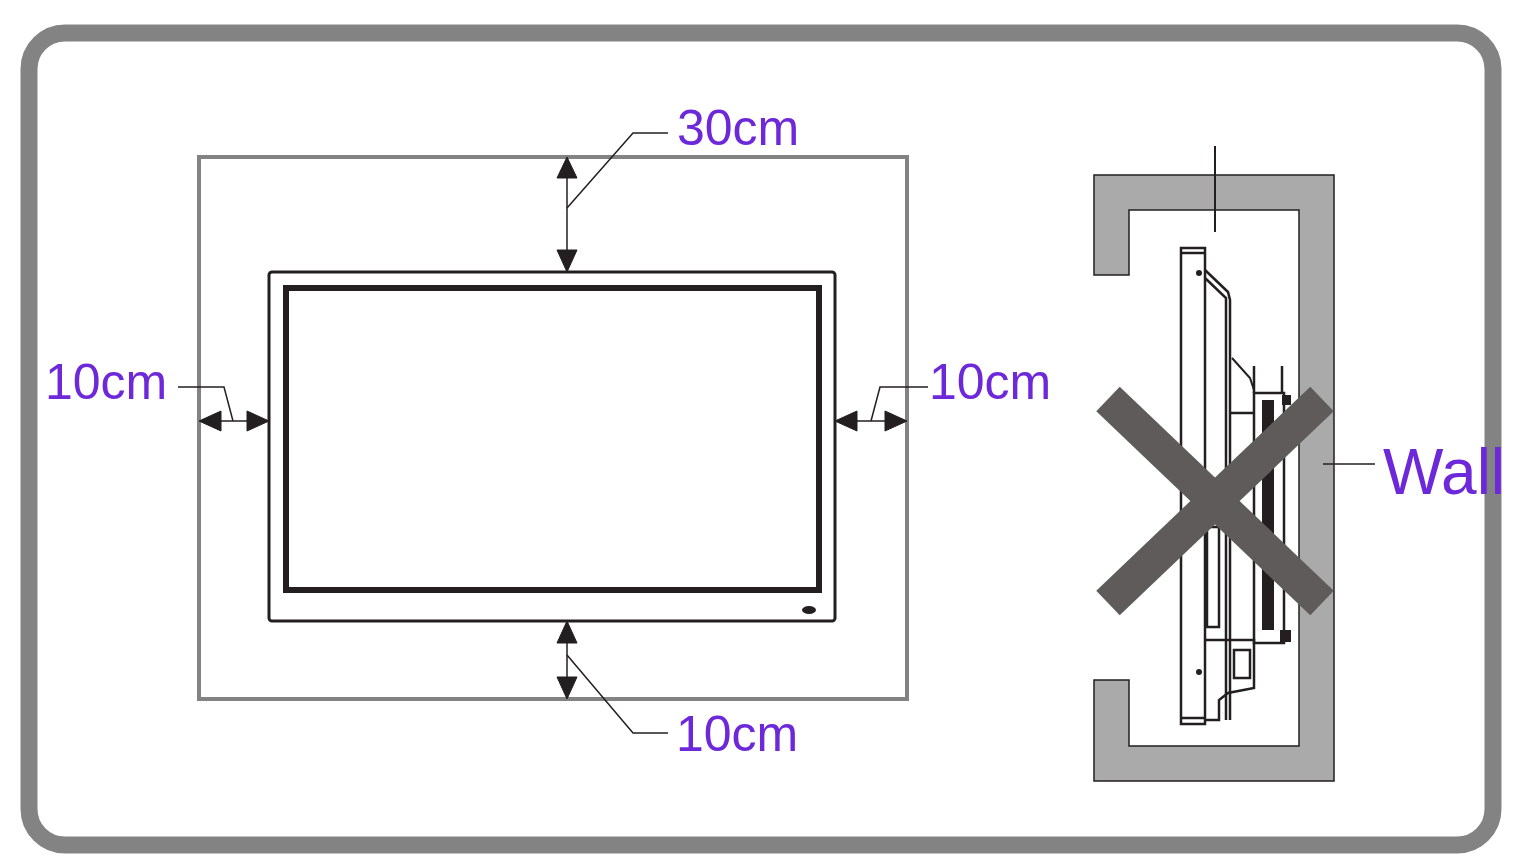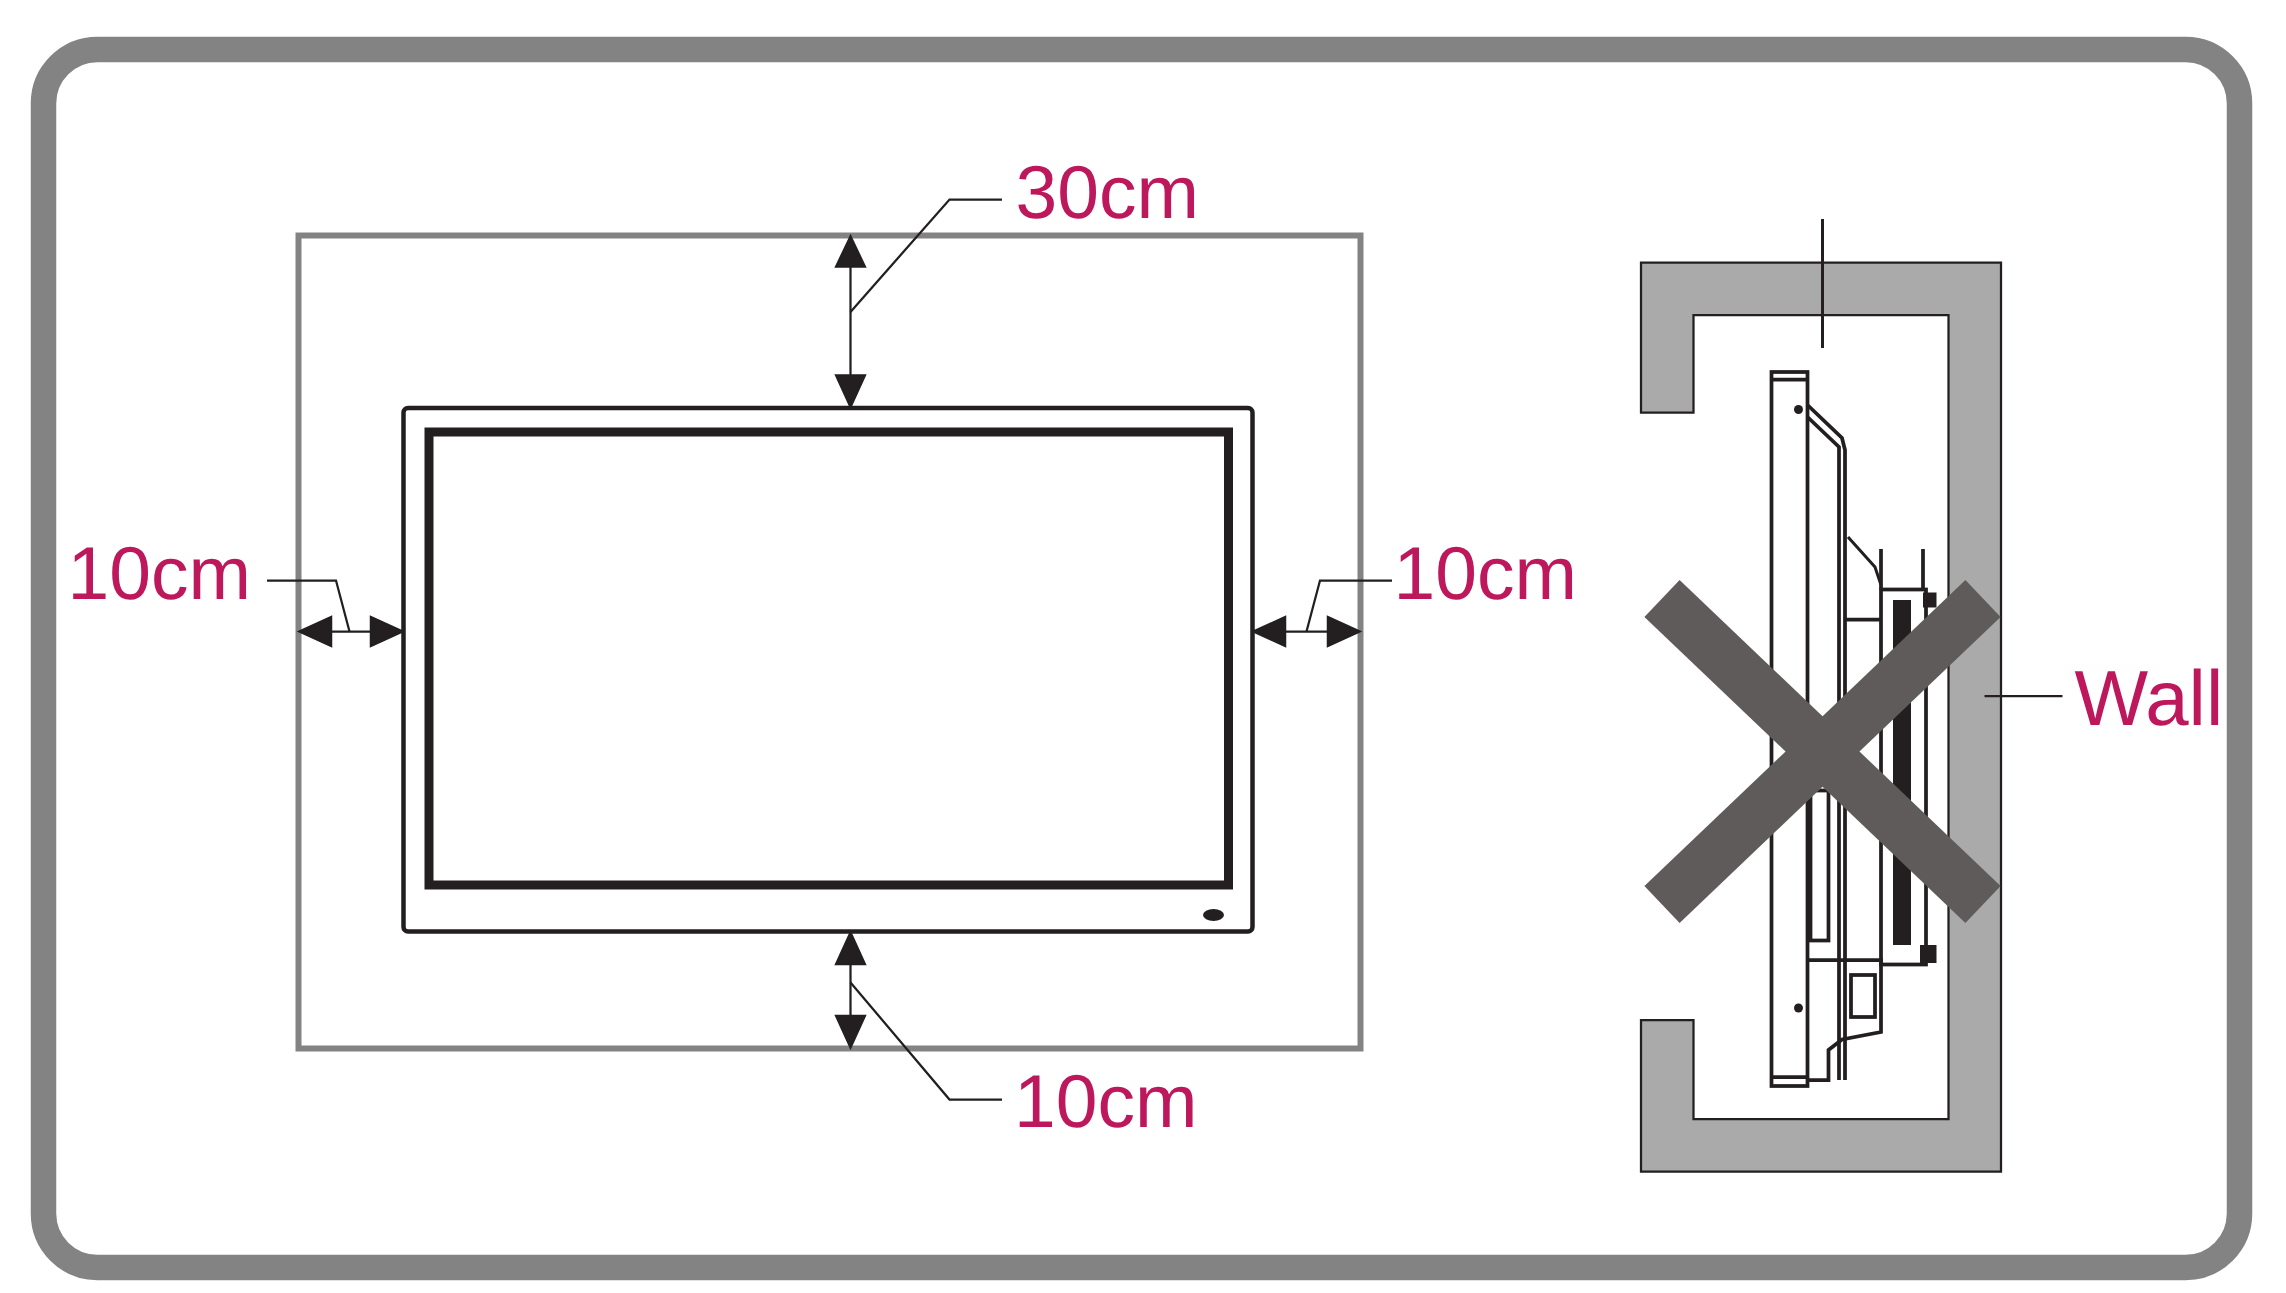--- a/index.html
+++ b/index.html
@@ -1,19 +1,19 @@
 <!DOCTYPE html>
 <html><head>
 <meta charset="utf-8">
 <style>
   html, body { margin: 0; padding: 0; background: #ffffff; }
   body { width: 1524px; height: 862px; position: relative; overflow: hidden;
          font-family: "Liberation Sans", sans-serif; }
   #stage { position: absolute; left: 0; top: 0; width: 1524px; height: 862px; }
-  .label { position: absolute; font-size: 50px; color: #be185d; line-height: 1;
+  .label { position: absolute; font-size: 50px; color: #6d28d9; line-height: 1;
            font-family: "Liberation Sans", sans-serif; white-space: nowrap; }
 </style>
 </head>
 <body>
 
 <div id="stage">
   <svg width="1524" height="862" viewBox="0 0 1524 862" xmlns="http://www.w3.org/2000/svg">
 
     <rect x="29" y="33" width="1464" height="812" rx="36" ry="36" fill="none" stroke="#838383" stroke-width="17"></rect>
 
@@ -90,14 +90,14 @@
       </g>
 
       <line x1="1323" y1="464" x2="1375" y2="464" stroke="#231f20" stroke-width="1.5"></line>
     </g>
   </svg>
 
   <span class="label" style="left:677px; top:103px;">30cm</span>
   <span class="label" style="left:45px; top:357px;">10cm</span>
   <span class="label" style="left:929px; top:357px;">10cm</span>
   <span class="label" style="left:676px; top:709px;">10cm</span>
-  <span class="label" style="left:1383px; top:440px; font-size:52px;">Wall</span>
+  <span class="label" style="left:1383px; top:440px; font-size:64px;">Wall</span>
 </div>
 
 </body></html>

